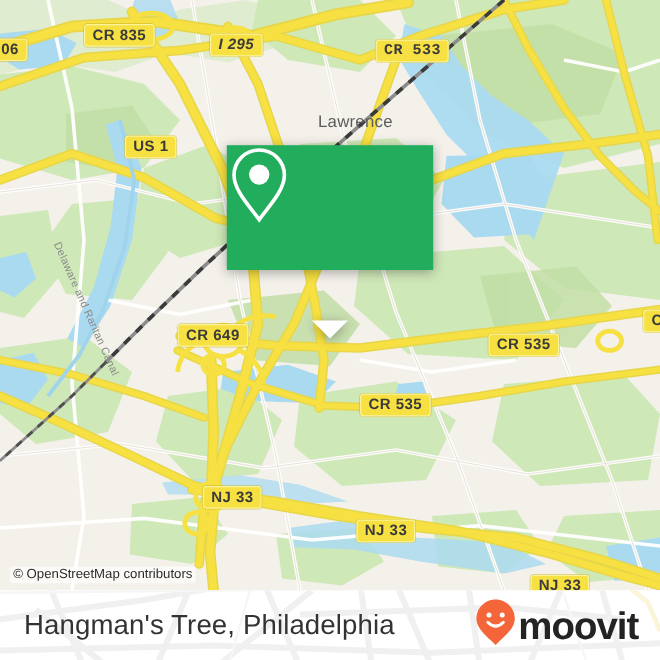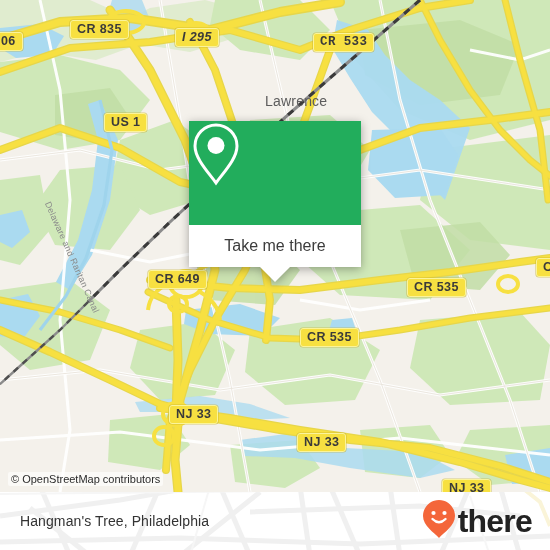--- a/index.html
+++ b/index.html
@@ -72,21 +72,21 @@
   }
 
   
   #footer{
     position:absolute;left:0;top:492px;width:550px;height:58px;
     background:#ffffff;overflow:hidden;
   }
   #footer-pattern{position:absolute;left:0;top:-6px;opacity:1;}
   #footer-title{
     position:absolute;left:20px;top:50%;transform:translateY(-50%);
-    font-size:14px;color:#333333;white-space:nowrap;letter-spacing:.1px;
+    font-size:23px;color:#333333;white-space:nowrap;letter-spacing:.1px;
   }
   #logo{
     position:absolute;right:18px;top:50%;transform:translateY(-50%);
     display:flex;align-items:center;gap:2px;
   }
   #logo-text{
     font-size:32px;font-weight:bold;color:#232323;
     letter-spacing:-.8px;line-height:32px;
   }
 </style>
@@ -245,23 +245,20 @@
 
     <div id="card">
       <div id="card-top">
         <span>
           <svg width="54" height="66" viewBox="0 0 54 66" aria-hidden="true">
             <path d="M27 4 C15.4 4 6 13.4 6 25 C6 38 20 52 27 62 C34 52 48 38 48 25 C48 13.4 38.6 4 27 4 Z" fill="none" stroke="#ffffff" stroke-width="3"></path>
             <circle cx="27" cy="24.5" r="8.5" fill="#ffffff"></circle>
           </svg>
         </span>
       </div>
-      <div id="card-bottom">
-        <span>Take me there</span>
-      </div>
       <div id="card-pointer"></div>
     </div>
   </div>
 
   <div id="footer">
     <svg id="footer-pattern" width="550" height="70" viewBox="0 0 550 70">
       <g stroke="#f0f0f0" stroke-width="5" fill="none">
         <path d="M40,0 L70,70"></path>
         <path d="M0,30 L120,14 L200,0"></path>
         <path d="M130,70 L160,0"></path>
@@ -290,17 +287,17 @@
 
     <div id="logo">
       <span>
         <svg width="34" height="40" viewBox="0 0 34 40" aria-hidden="true">
           <path d="M17 1 C8.2 1 1 8.2 1 17 C1 26.5 12 33.5 17 39 C22 33.5 33 26.5 33 17 C33 8.2 25.8 1 17 1 Z" fill="#f4663a"></path>
           <circle cx="11.5" cy="14" r="2.1" fill="#ffffff"></circle>
           <circle cx="22.5" cy="14" r="2.1" fill="#ffffff"></circle>
           <path d="M10.5 20 Q17 26.5 23.5 20" stroke="#ffffff" stroke-width="2.4" fill="none" stroke-linecap="round"></path>
         </svg>
       </span>
-      <span id="logo-text">there</span>
+      <span id="logo-text">moovit</span>
     </div>
   </div>
 
 </div>
 
 </body></html>

